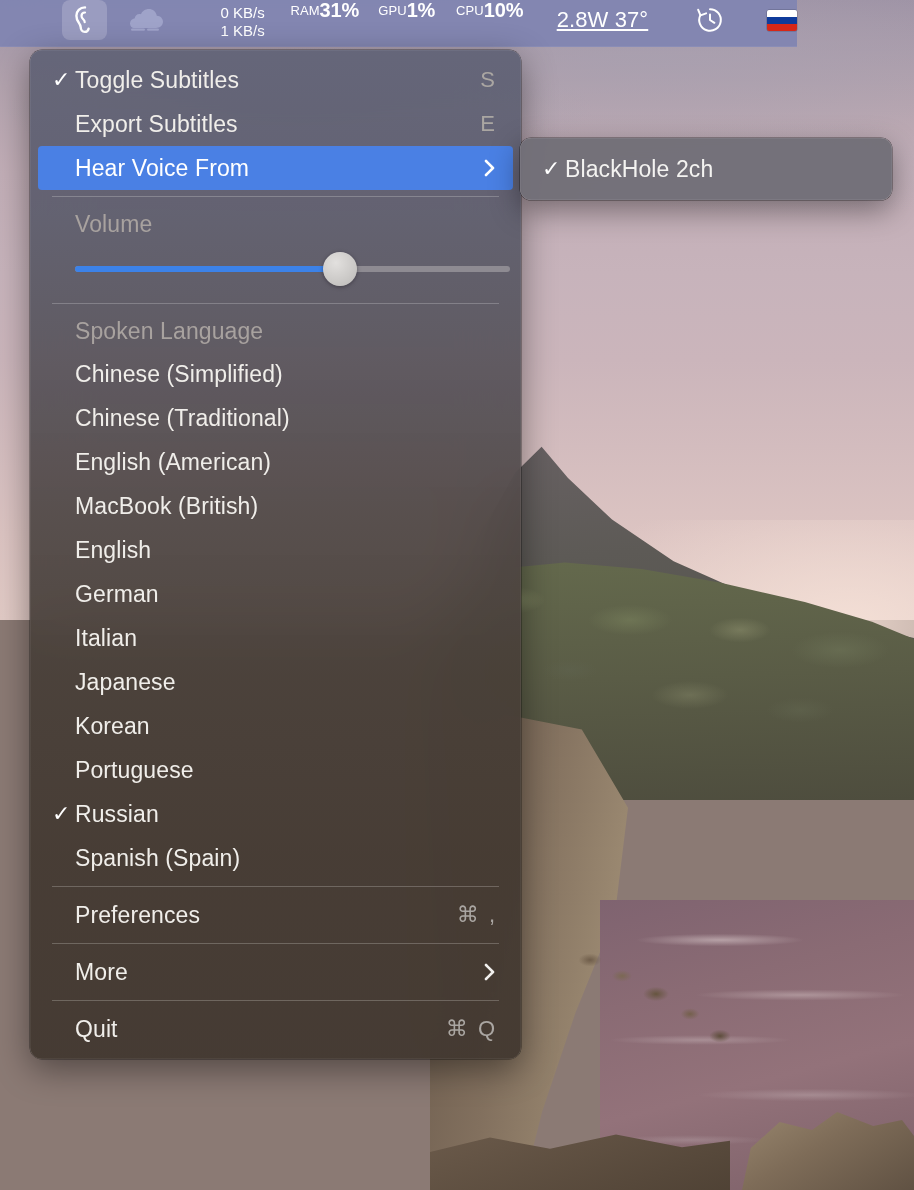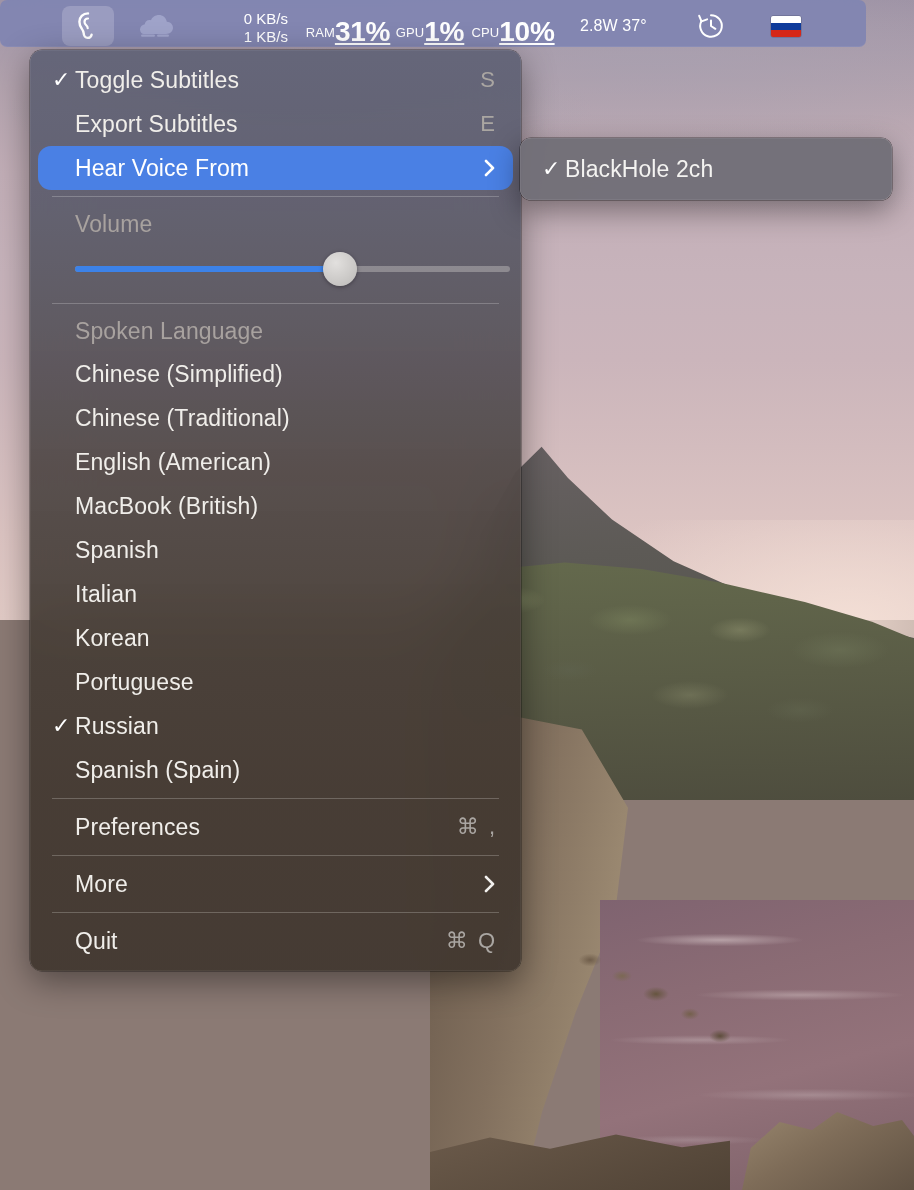--- a/index.html
+++ b/index.html
@@ -106,44 +106,43 @@
     background:
       radial-gradient(ellipse 16px 9px at 30px 20px, #6f5d4a, transparent 72%),
       radial-gradient(ellipse 14px 8px at 62px 36px, #7b6853, transparent 72%),
       radial-gradient(ellipse 18px 10px at 96px 54px, #66553f, transparent 72%),
       radial-gradient(ellipse 13px 8px at 130px 74px, #74604c, transparent 72%),
       radial-gradient(ellipse 15px 9px at 160px 96px, #5e4e3c, transparent 72%);
   }
 
   
   #menubar {
-    position: absolute; left: 0; top: 0; width: 866px; height: 47px;
+    position: absolute; left: 0; top: 0; width: 797px; height: 47px;
     background: rgba(128,132,178,.93);
     backdrop-filter: blur(18px);
-    display: flex; align-items: flex-end;
+    display: flex; align-items: flex-start;
     z-index: 20;
     border-bottom: 1px solid rgba(255,255,255,.06);
-    border-radius: 7px;
   }
   .mb-item {
     display: flex; align-items: center; justify-content: center;
     height: 40px; color: #fff; white-space: nowrap;
   }
   .mb-active {
     background: rgba(255,255,255,.19);
     border-radius: 8px;
   }
   .mb-stat {
     display: flex; flex-direction: row; align-items: center;
     justify-content: center; line-height: 1.0; color: #ffffff;
   }
   .mb-stat-label { font-size: 13px; font-weight: 400; letter-spacing: .1px; }
-  .mb-stat-value { font-size: 28px; font-weight: 700; letter-spacing: -.2px; text-decoration: underline; }
+  .mb-stat-value { font-size: 20px; font-weight: 700; letter-spacing: -.2px; }
   .mb-net { font-size: 15px; font-weight: 400; line-height: 1.18; text-align: right; }
-  .mb-power { font-size: 16px; font-weight: 400; letter-spacing: .1px; }
+  .mb-power { font-size: 22px; font-weight: 400; letter-spacing: .1px; text-decoration: underline; }
   .flag {
     width: 30px; height: 21px; border-radius: 2px; overflow: hidden;
     display: flex; flex-direction: column; box-shadow: 0 0 0 .5px rgba(0,0,0,.25);
   }
   .flag span { flex: 1 1 33.34%; display: block; }
 
   
   #menu-panel {
     position: absolute; left: 30px; top: 50px;
     width: 491px;
@@ -181,21 +180,21 @@
     color: #aaa6a2; font-size: 22px; letter-spacing: 2px;
     margin-right: 2px;
   }
   .row .chev {
     display: inline-flex; align-items: center; justify-content: center;
     width: 18px; height: 22px; color: #f2f0ee;
   }
   .row.highlight {
     background: #4a80e4;
     margin: 0 8px; padding-left: 14px; padding-right: 14px;
-    border-radius: 13px;
+    border-radius: 4px;
     color: #ffffff;
     width: calc(100% - 16px);
   }
   .row.highlight .label { margin-left: 23px; }
   .row.header { color: #a8a29f; height: 42px; }
   .sep {
     height: 1px; margin: 6px 22px;
     background: rgba(255,255,255,.22);
   }
   .slider-row { padding: 10px 22px 14px 22px; }
@@ -367,25 +366,33 @@
         <div class="row">
           <span class="check"></span>
           <span class="label">English (American)</span>
         </div>
         <div class="row">
           <span class="check"></span>
           <span class="label">MacBook (British)</span>
         </div>
         <div class="row">
           <span class="check"></span>
-          <span class="label">Spanish</span>
+          <span class="label">English</span>
+        </div>
+        <div class="row">
+          <span class="check"></span>
+          <span class="label">German</span>
         </div>
         <div class="row">
           <span class="check"></span>
           <span class="label">Italian</span>
+        </div>
+        <div class="row">
+          <span class="check"></span>
+          <span class="label">Japanese</span>
         </div>
         <div class="row">
           <span class="check"></span>
           <span class="label">Korean</span>
         </div>
         <div class="row">
           <span class="check"></span>
           <span class="label">Portuguese</span>
         </div>
         <div class="row">

